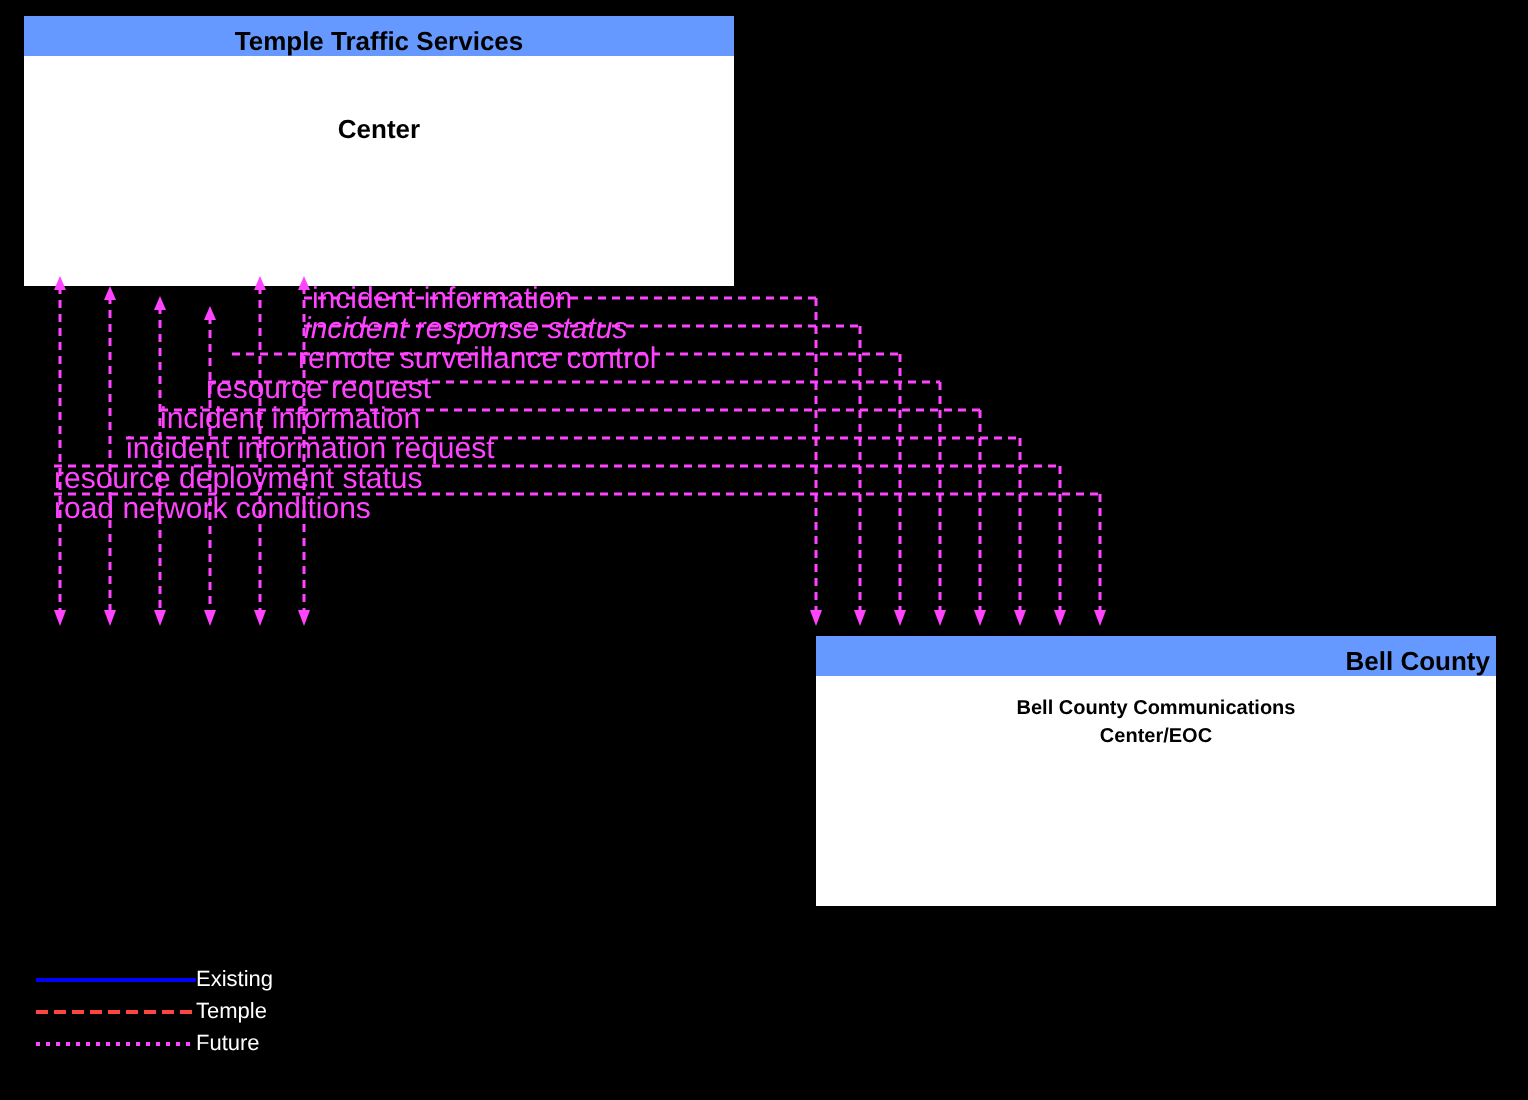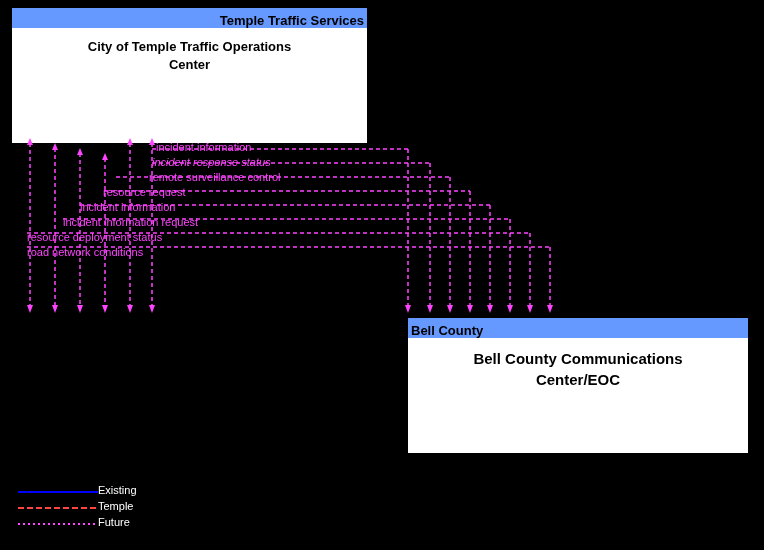--- a/index.html
+++ b/index.html
@@ -12,21 +12,21 @@
       overflow: hidden;
     }
 
     
     .temple-box-header {
       position: absolute;
       top: 8px;
       left: 12px;
       width: 355px;
       background: #6699ff;
-      text-align: right;
+      text-align: center;
       font-size: 13px;
       font-weight: bold;
       color: #000;
       padding: 4px 2px;
       border: 1px solid #6699ff;
     }
     .temple-box-body {
       position: absolute;
       top: 28px;
       left: 12px;
@@ -47,90 +47,90 @@
       line-height: 1.4;
     }
 
     
     .bell-box-header {
       position: absolute;
       top: 318px;
       left: 408px;
       width: 340px;
       background: #6699ff;
-      text-align: left;
+      text-align: right;
       font-size: 13px;
       font-weight: bold;
       color: #000;
       padding: 4px 2px;
       border: 1px solid #6699ff;
     }
     .bell-box-body {
       position: absolute;
       top: 338px;
       left: 408px;
       width: 340px;
       height: 115px;
       background: #fff;
       border: 2px solid #fff;
       display: flex;
       align-items: flex-start;
       justify-content: center;
       padding-top: 8px;
     }
     .bell-box-body-text {
-      font-size: 15px;
+      font-size: 10px;
       font-weight: bold;
       color: #000;
       text-align: center;
       line-height: 1.4;
     }
 
     
     .diagram-svg {
       position: absolute;
       top: 0;
       left: 0;
       width: 764px;
       height: 550px;
       pointer-events: none;
     }
 
     
     .label {
       position: absolute;
-      font-size: 11px;
+      font-size: 15px;
       color: #ff44ff;
       background: transparent;
       white-space: nowrap;
     }
 
     
     .legend {
       position: absolute;
       bottom: 18px;
       left: 18px;
     }
     .legend-item {
       display: flex;
-      align-items: flex-end;
+      align-items: center;
       margin-bottom: 4px;
     }
     .legend-label {
       font-size: 11px;
       color: #fff;
     }
   </style>
 </head>
 <body>
 
 <div class="temple-box-header">Temple Traffic Services</div>
 <div class="temple-box-body">
   <div class="temple-box-body-text">
-    <span>City of Temple Traffic Operations</span><br>
+    <br>
     <span>Center</span>
   </div>
 </div>
 
 <div class="bell-box-header">Bell County</div>
 <div class="bell-box-body">
   <div class="bell-box-body-text">
     <span>Bell County Communications</span><br>
     <span>Center/EOC</span>
   </div>

